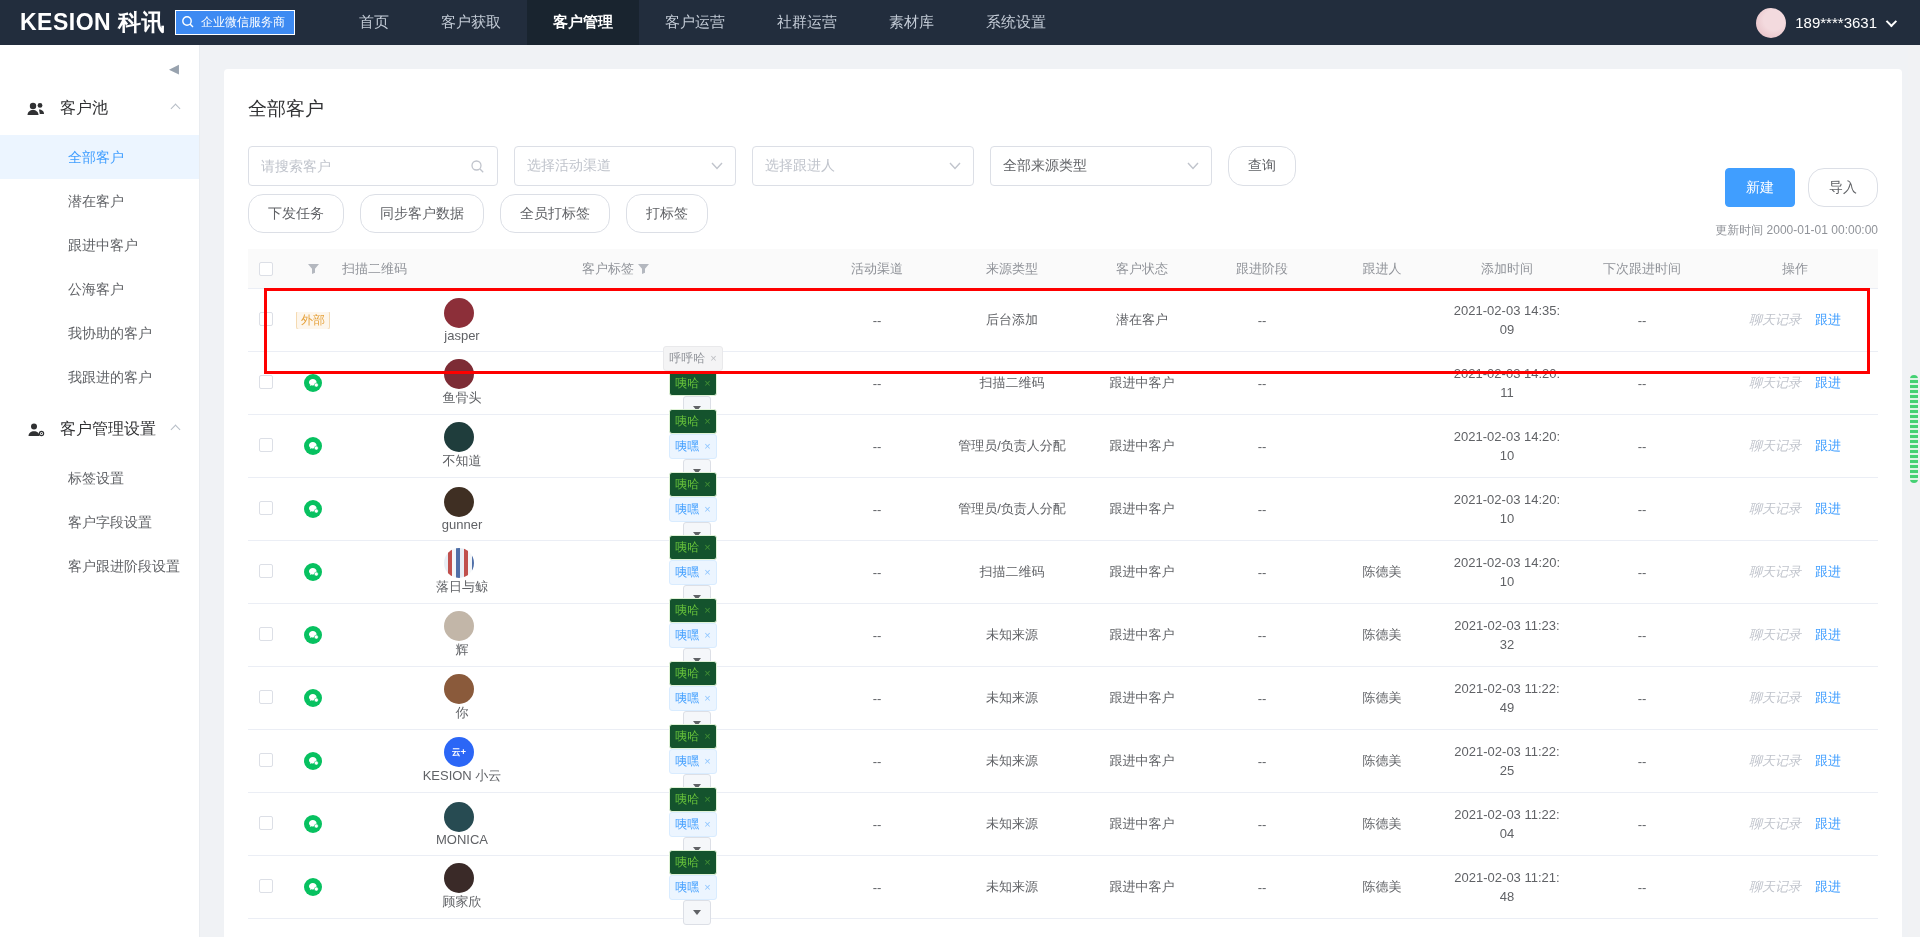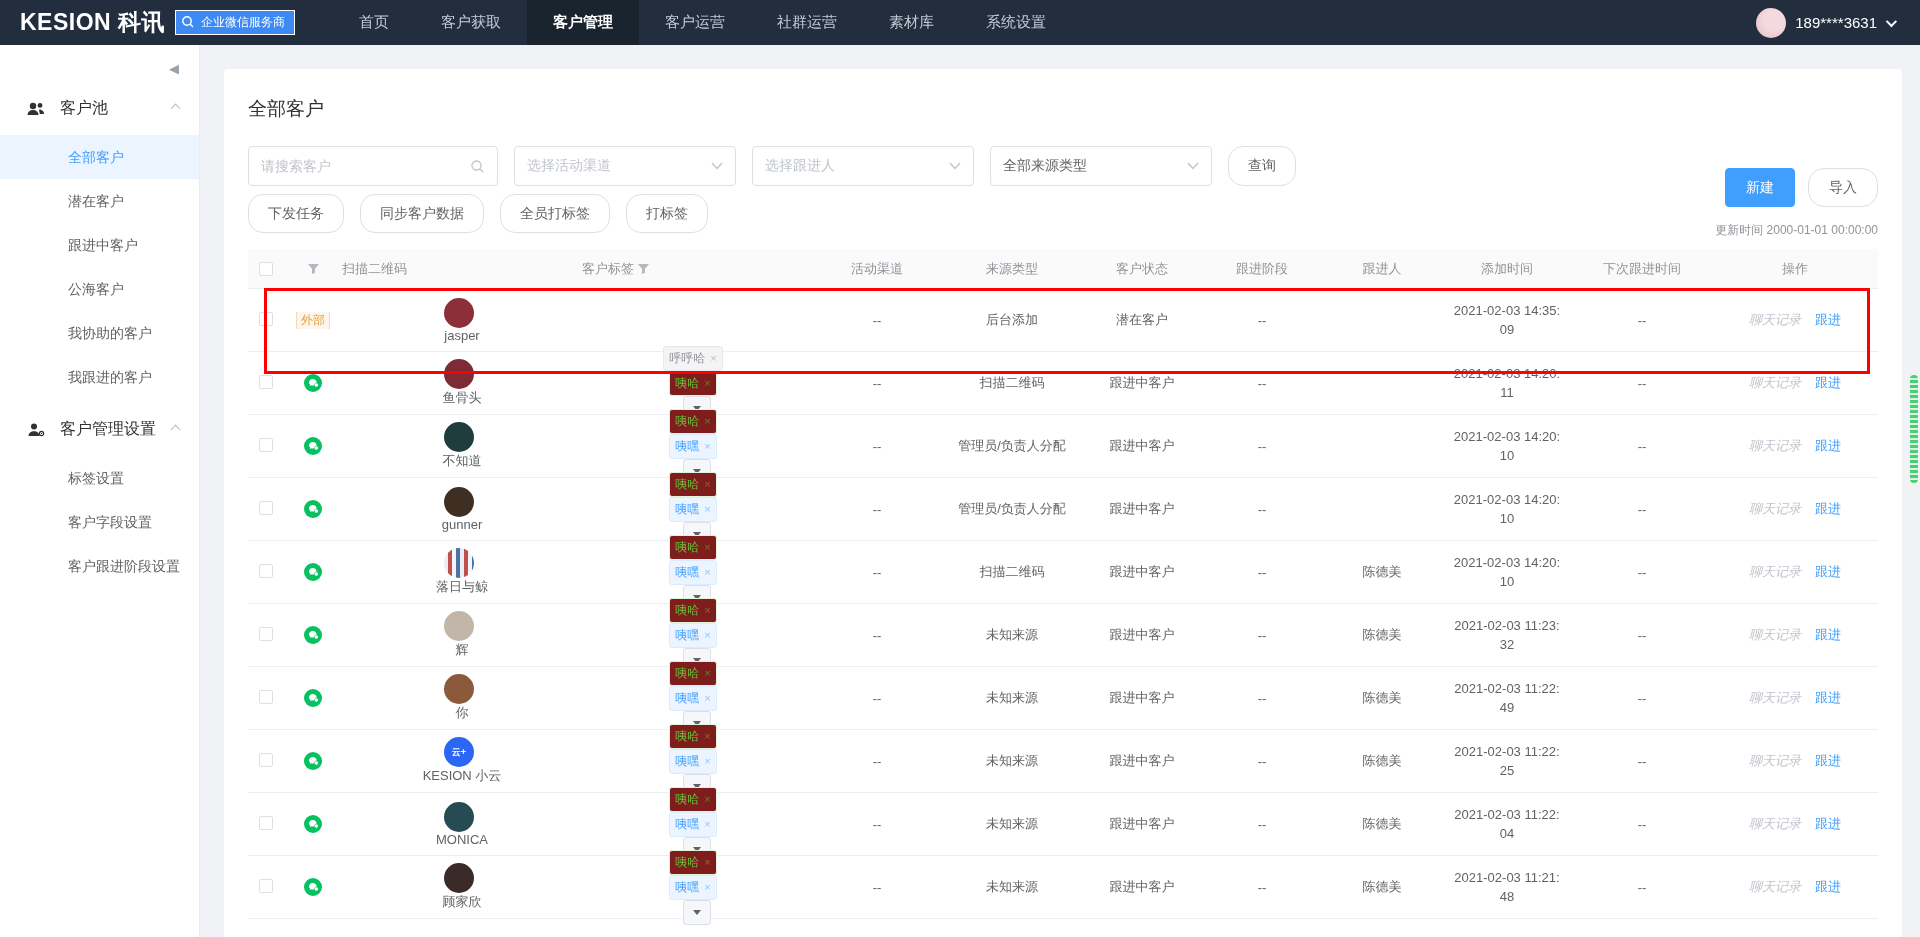--- a/index.html
+++ b/index.html
@@ -56,21 +56,21 @@
   .hcell.left { justify-content:flex-start; }
   .checkbox { display:inline-block; width:14px; height:14px; border:1px solid #dcdfe6; border-radius:2px; background:#fff; cursor:pointer; }
   .funnel { display:inline-flex; }
   .wechat-ico { width:18px; height:18px; border-radius:50%; background:#07c160; display:inline-flex; align-items:center; justify-content:center; }
   .ext-badge { color:#e6a23c; border:1px solid #f5dab1; background:#fdf6ec; font-size:12px; padding:2px 4px; border-radius:3px; white-space:nowrap; }
   .row-avatar { width:30px; height:30px; border-radius:50%; margin-right:6px; flex:none; display:inline-flex; align-items:center; justify-content:center; color:#fff; font-size:9px; font-weight:bold; }
   .row-avatar.stripes { background:repeating-linear-gradient(90deg,#e8eef5 0 4px,#c0504d 4px 8px,#f3f6f9 8px 12px,#4f6fa8 12px 16px); }
   .cust-name { white-space:nowrap; }
   .tag { font-size:12px; padding:3px 5px; border-radius:3px; margin-right:8px; display:inline-flex; align-items:center; gap:5px; white-space:nowrap; }
   .tag .x { opacity:.55; font-size:11px; cursor:pointer; }
-  .tag.green { background:#7f1d1d; color:#67c23a; border:1px solid #e1f3d8; }
+  .tag.green { background:#14532d; color:#67c23a; border:1px solid #e1f3d8; }
   .tag.blue  { background:#ecf5ff; color:#409eff; border:1px solid #d9ecff; }
   .tag.gray  { background:#f4f4f5; color:#909399; border:1px solid #e9e9eb; }
   .tag-more { width:28px; height:25px; border:1px solid #dcdfe6; background:#f5f7fa; border-radius:3px; display:inline-flex; align-items:center; justify-content:center; cursor:pointer; }
   .caret { width:0; height:0; border-left:4px solid transparent; border-right:4px solid transparent; border-top:5px solid #606266; }
   .time-cell div { line-height:19px; }
   .link-chat { color:#c0c4cc; margin-right:14px; cursor:pointer; white-space:nowrap;font-style:italic; }
   .link-follow { color:#409eff; cursor:pointer; white-space:nowrap; }
   
   .red-box { position:absolute; left:264px; top:288px; width:1606px; height:86px; border:3px solid #fe0000; z-index:40; pointer-events:none; }
   .scrollbar { position:absolute; right:0; top:45px; bottom:0; width:12px; background:#f1f2f4; z-index:25; }

